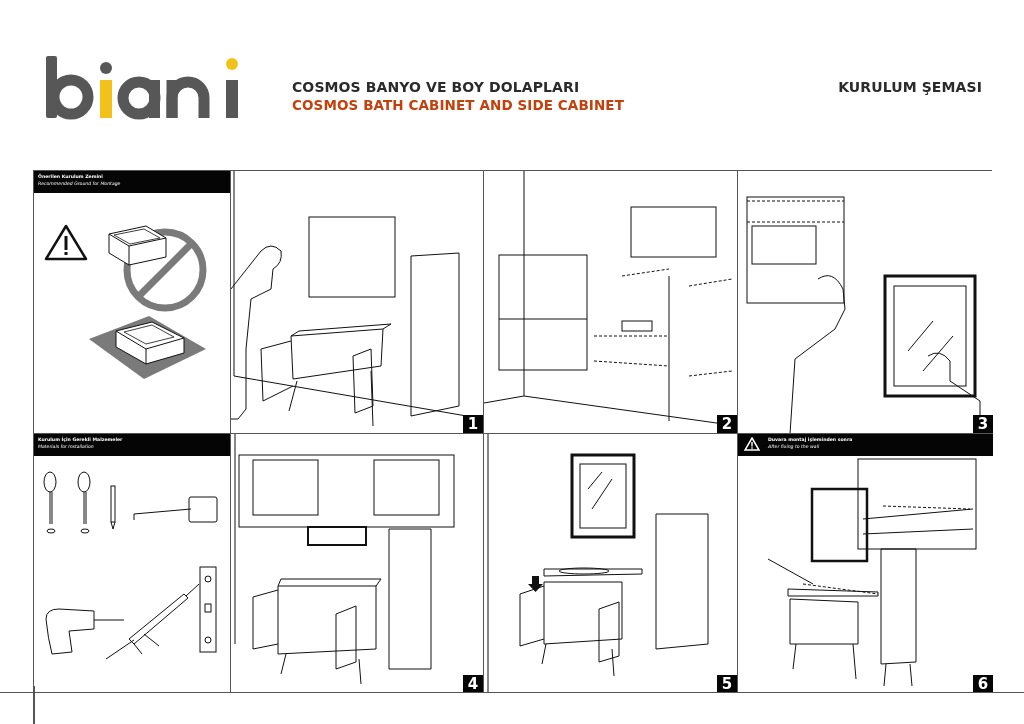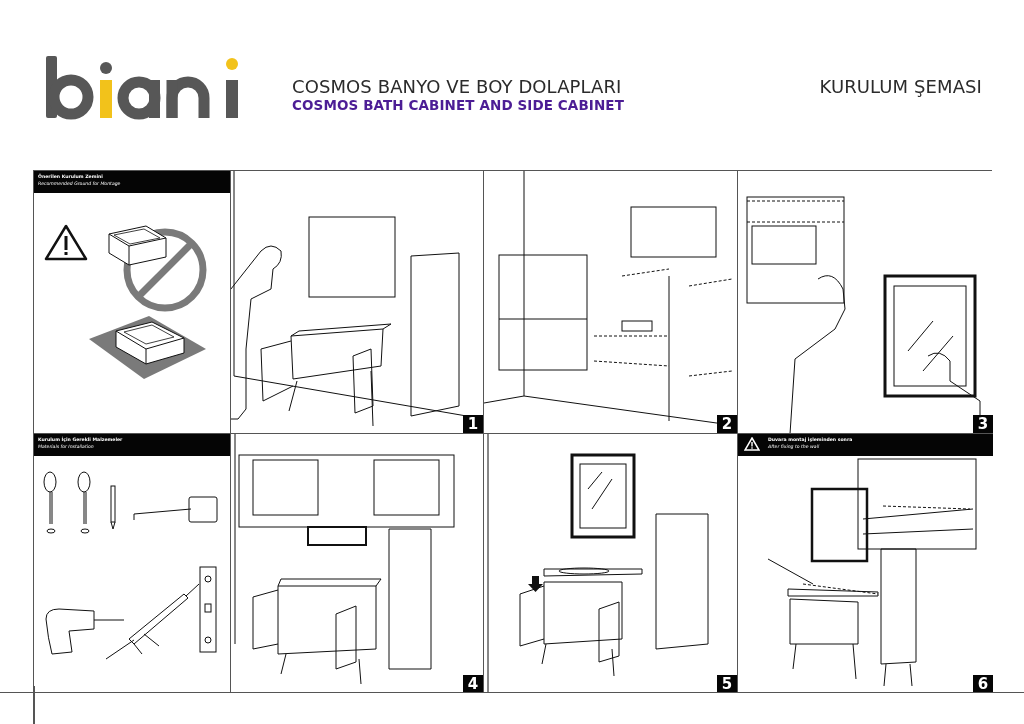--- a/index.html
+++ b/index.html
@@ -1,21 +1,21 @@
 <!DOCTYPE html>
 <html><head>
 <meta charset="utf-8">
 <style>
   html, body { margin: 0; padding: 0; background: #ffffff; }
   body { width: 1024px; height: 724px; position: relative; overflow: hidden; font-family: "DejaVu Sans", sans-serif; }
   .logo { position: absolute; left: 44px; top: 50px; height: 80px; display: flex; align-items: flex-end; }
   .logo svg { display: block; }
   .title-block { position: absolute; left: 292px; top: 78px; }
-  .title-tr { font-family: "DejaVu Sans", sans-serif; font-weight: normal; font-size: 18px; color: #2b2b2b; letter-spacing: 0.1px; line-height: 18px; white-space: nowrap; }
-  .title-en { font-family: "DejaVu Sans", sans-serif; font-weight: bold; font-size: 13.5px; color: #4c1d95; letter-spacing: 0.1px; line-height: 18px; white-space: nowrap; }
+  .title-tr { font-family: "DejaVu Sans", sans-serif; font-weight: bold; font-size: 14px; color: #2b2b2b; letter-spacing: 0.1px; line-height: 18px; white-space: nowrap; }
+  .title-en { font-family: "DejaVu Sans", sans-serif; font-weight: bold; font-size: 13.5px; color: #c2410c; letter-spacing: 0.1px; line-height: 18px; white-space: nowrap; }
   .right-block { position: absolute; right: 42px; top: 78px; text-align: left; }
   .grid { position: absolute; left: 33px; top: 170px; width: 959px; height: 522px; border: 1.5px solid #555; box-sizing: border-box; }
   .panel { position: absolute; box-sizing: border-box; border-right: 1.5px solid #555; border-bottom: 1.5px solid #555; overflow: hidden; background: #fff; }
   .panel-header { position: absolute; left: 0; top: 0; right: 0; height: 22px; background: #050505; color: #fff; padding: 3px 4px 0 4px; box-sizing: border-box; }
   .panel-header .h1 { font-size: 4.6px; font-weight: bold; line-height: 6.5px; white-space: nowrap; }
   .panel-header .h2 { font-size: 4.6px; font-style: italic; line-height: 6.5px; white-space: nowrap; }
   .panel-header.warn { padding-left: 30px; }
   .warn-tri { position: absolute; left: 6px; top: 3px; }
   .badge { position: absolute; right: 0; bottom: 0; width: 20px; height: 18px; background: #050505; color: #fff; font-weight: bold; font-size: 15px; text-align: center; line-height: 18px; font-family: "DejaVu Sans", sans-serif; }
   .art { position: absolute; left: 0; top: 0; }

